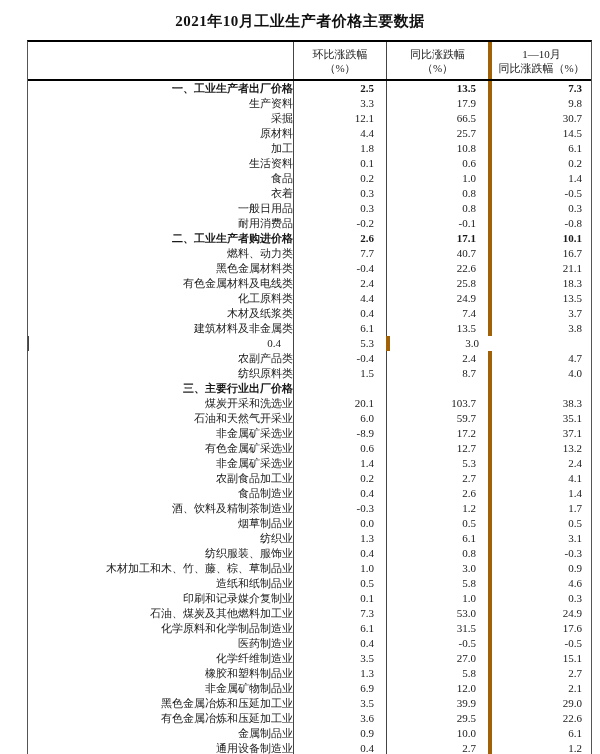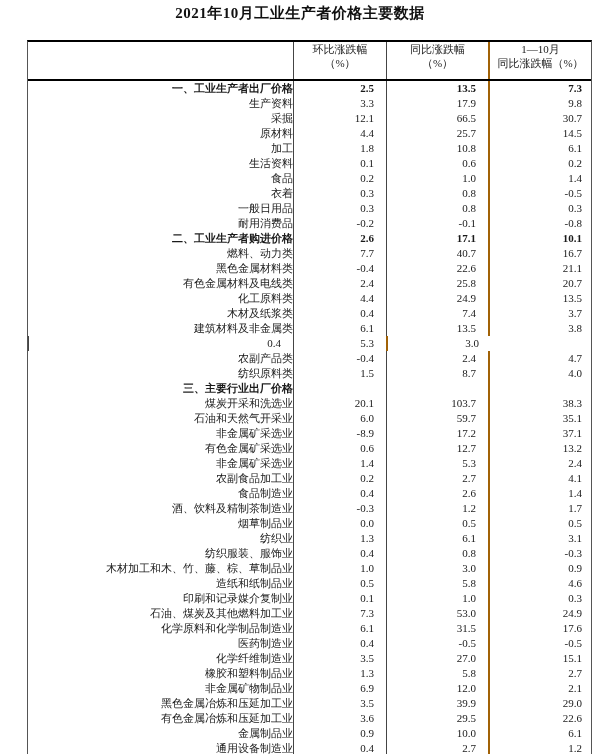--- a/index.html
+++ b/index.html
@@ -5,21 +5,21 @@
   html, body {
     margin: 0; padding: 0;
     width: 600px; height: 754px;
     background: #ffffff;
     overflow: hidden;
     font-family: "Liberation Serif", "DejaVu Serif", serif;
     color: #1a1a1a;
   }
   .page { position: relative; width: 600px; height: 754px; }
   .title {
-    position: absolute; top: 4px; left: 0; width: 600px;
+    position: absolute; top: 12px; left: 0; width: 600px;
     text-align: center;
     font-size: 15px; font-weight: bold;
     letter-spacing: 0.5px;
     color: #111;
   }
   .table-wrap {
     position: absolute; top: 40px; left: 27px;
     width: 565px;
     box-sizing: border-box;
     border-top: 2px solid #000;
@@ -33,26 +33,26 @@
   .cell {
     box-sizing: border-box;
     font-size: 11px;
     overflow: hidden;
     white-space: nowrap;
   }
   
   .header-row { border-bottom: 2px solid #000; height: 37px; }
   .header-row .cell {
     display: flex; flex-direction: column;
-    align-items: center; justify-content: flex-start;
+    align-items: center; justify-content: center;
     line-height: 14px;
     color: #222;
   }
   .col-divider { border-left: 1px solid #444; }
-  .col-divider-thick { border-left: 2px solid #a16207; }
+  .col-divider-thick { border-left: 4px solid #a16207; }
   
   .body-row { height: 15px; }
   .body-row .cell { line-height: 15px; }
   .cell.label { text-align: right; }
   .cell.label.lv1 { padding-left: 6px; font-weight: bold; }
   .cell.label.lv2 { padding-left: 22px; }
   .cell.label.lv3 { padding-left: 36px; }
   .cell.num { text-align: right; padding-right: 12px; }
   .cell.num.last { padding-right: 9px; }
   .bold { font-weight: bold; padding-left: 21px; }
@@ -158,21 +158,21 @@
         <div class="grid-row body-row">
           <div class="cell label lv2">黑色金属材料类</div>
           <div class="cell num col-divider">-0.4</div>
           <div class="cell num col-divider">22.6</div>
           <div class="cell num col-divider-thick last">21.1</div>
         </div>
         <div class="grid-row body-row">
           <div class="cell label lv2">有色金属材料及电线类</div>
           <div class="cell num col-divider">2.4</div>
           <div class="cell num col-divider">25.8</div>
-          <div class="cell num col-divider-thick last">20.7</div>
+          <div class="cell num col-divider-thick last">18.3</div>
         </div>
         <div class="grid-row body-row">
           <div class="cell label lv2">化工原料类</div>
           <div class="cell num col-divider">4.4</div>
           <div class="cell num col-divider">24.9</div>
           <div class="cell num col-divider-thick last">13.5</div>
         </div>
         <div class="grid-row body-row">
           <div class="cell label lv2">木材及纸浆类</div>
           <div class="cell num col-divider">0.4</div>

